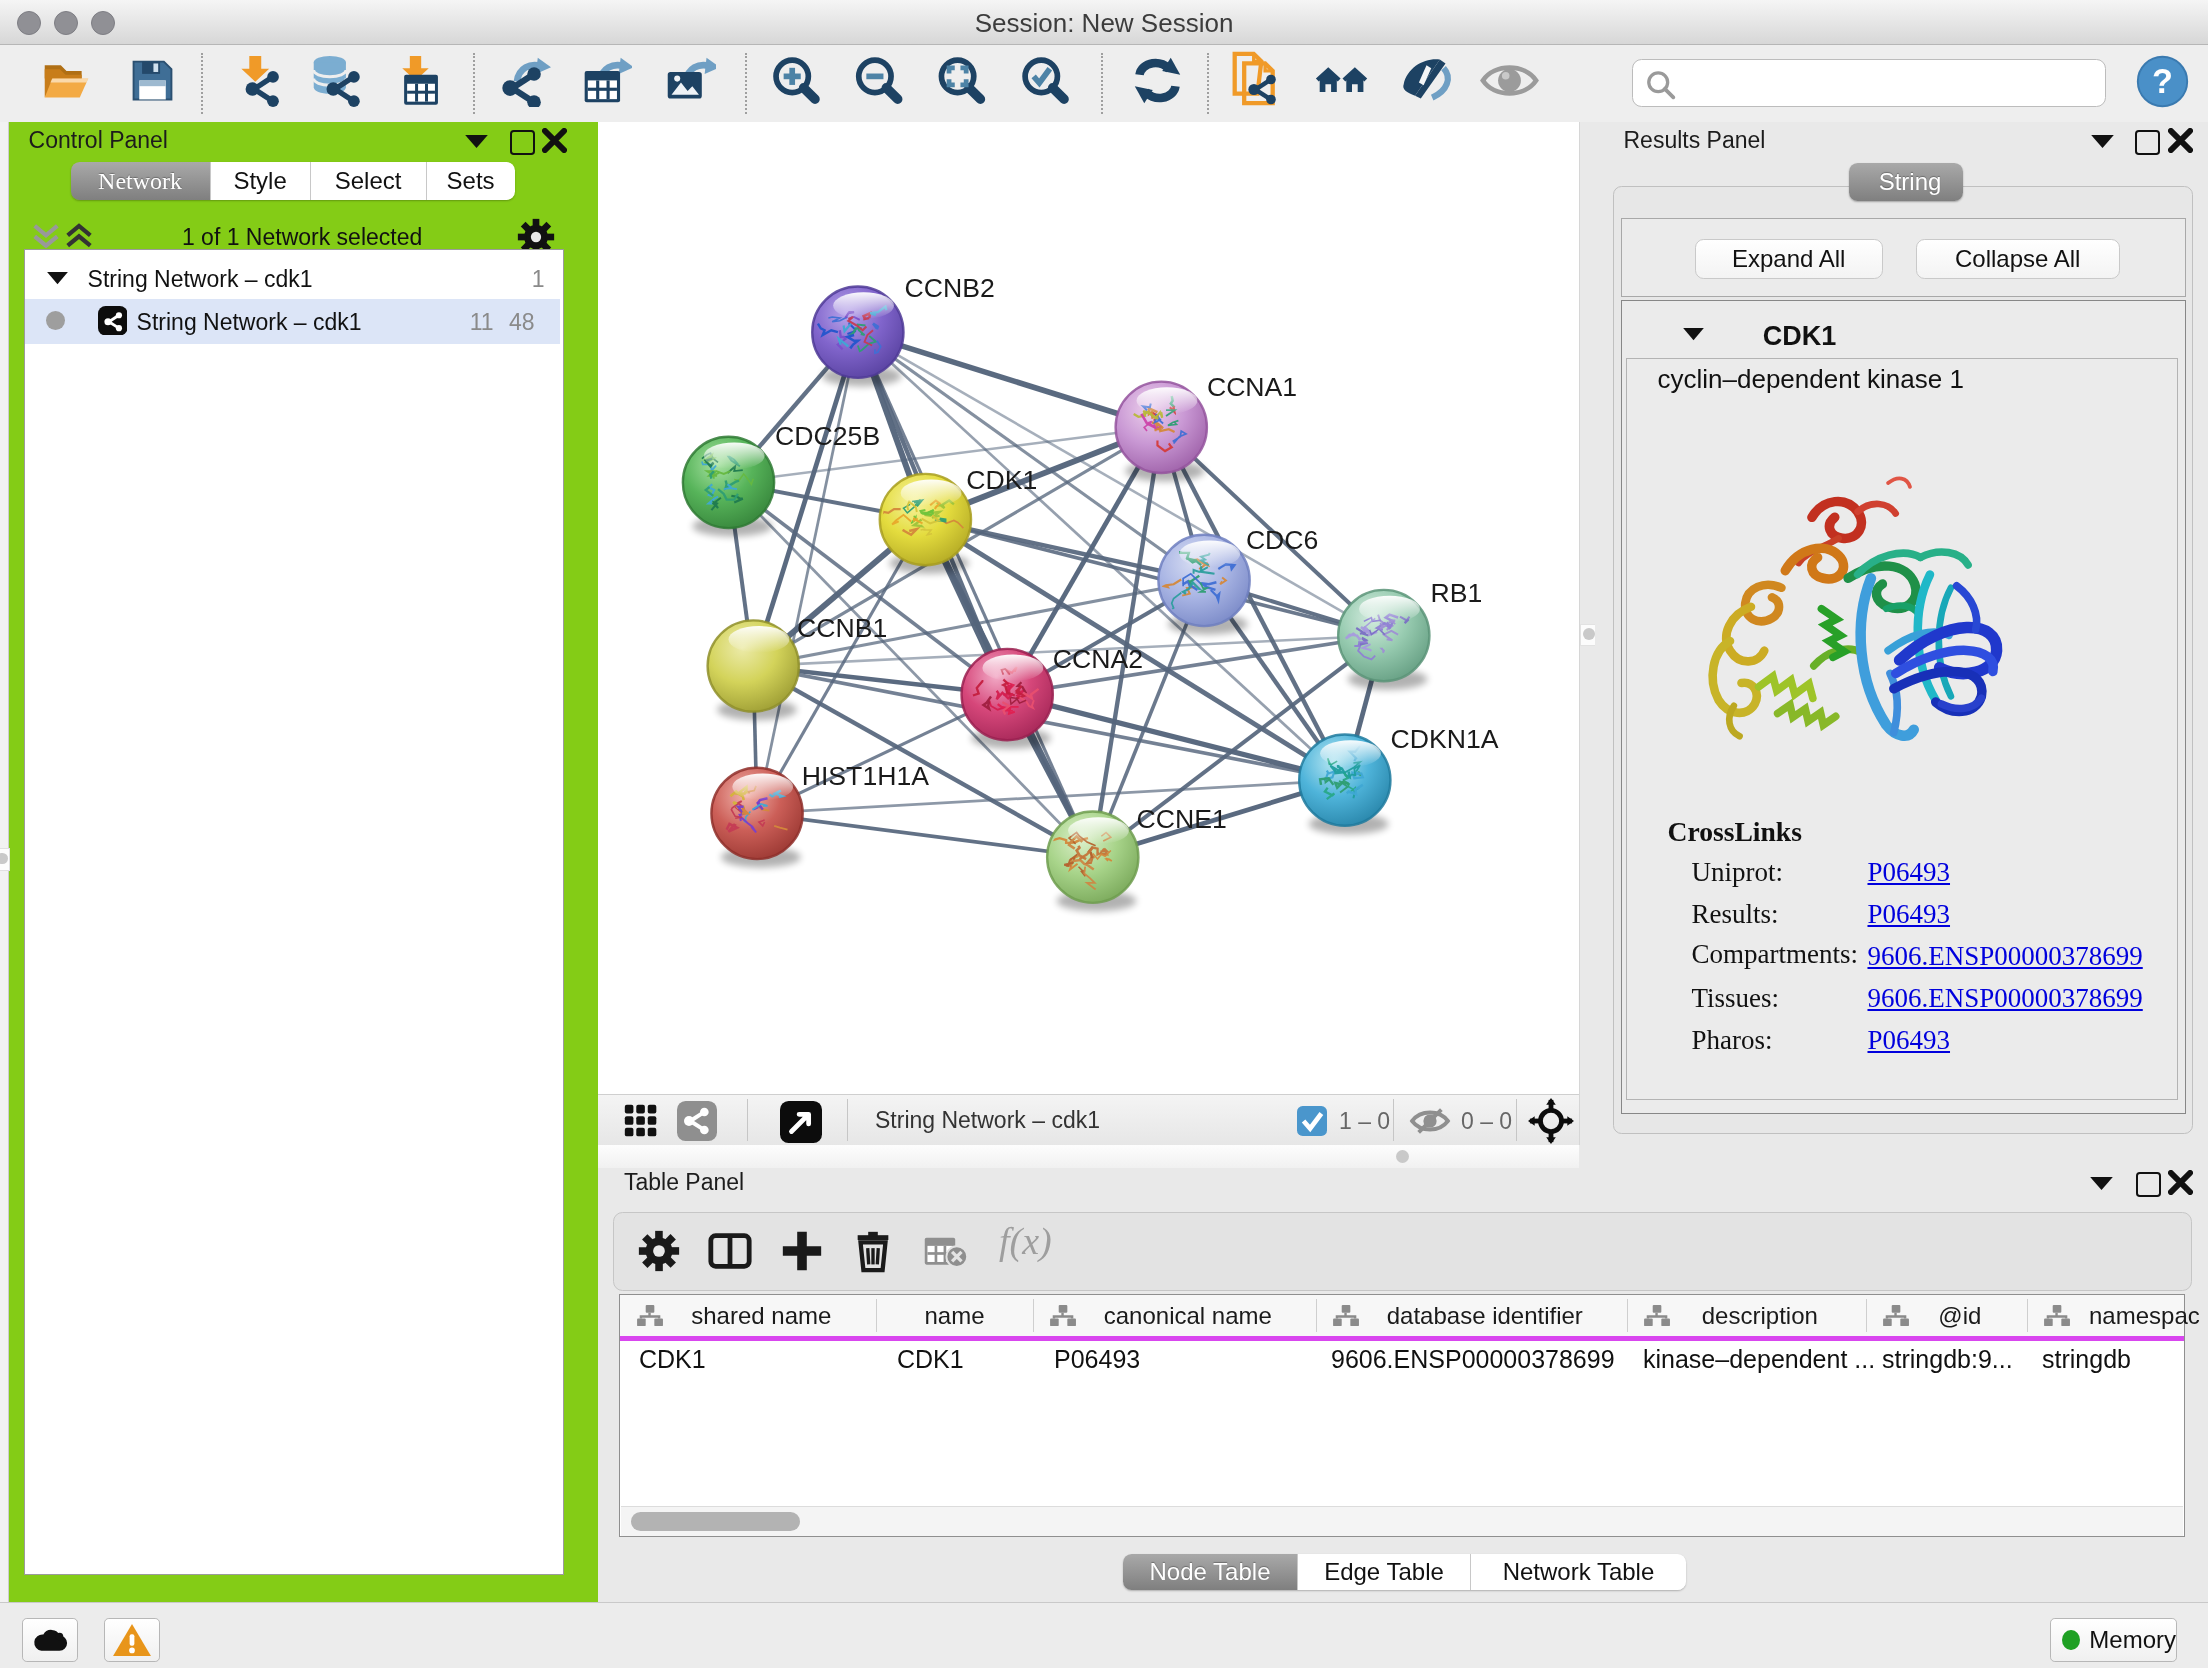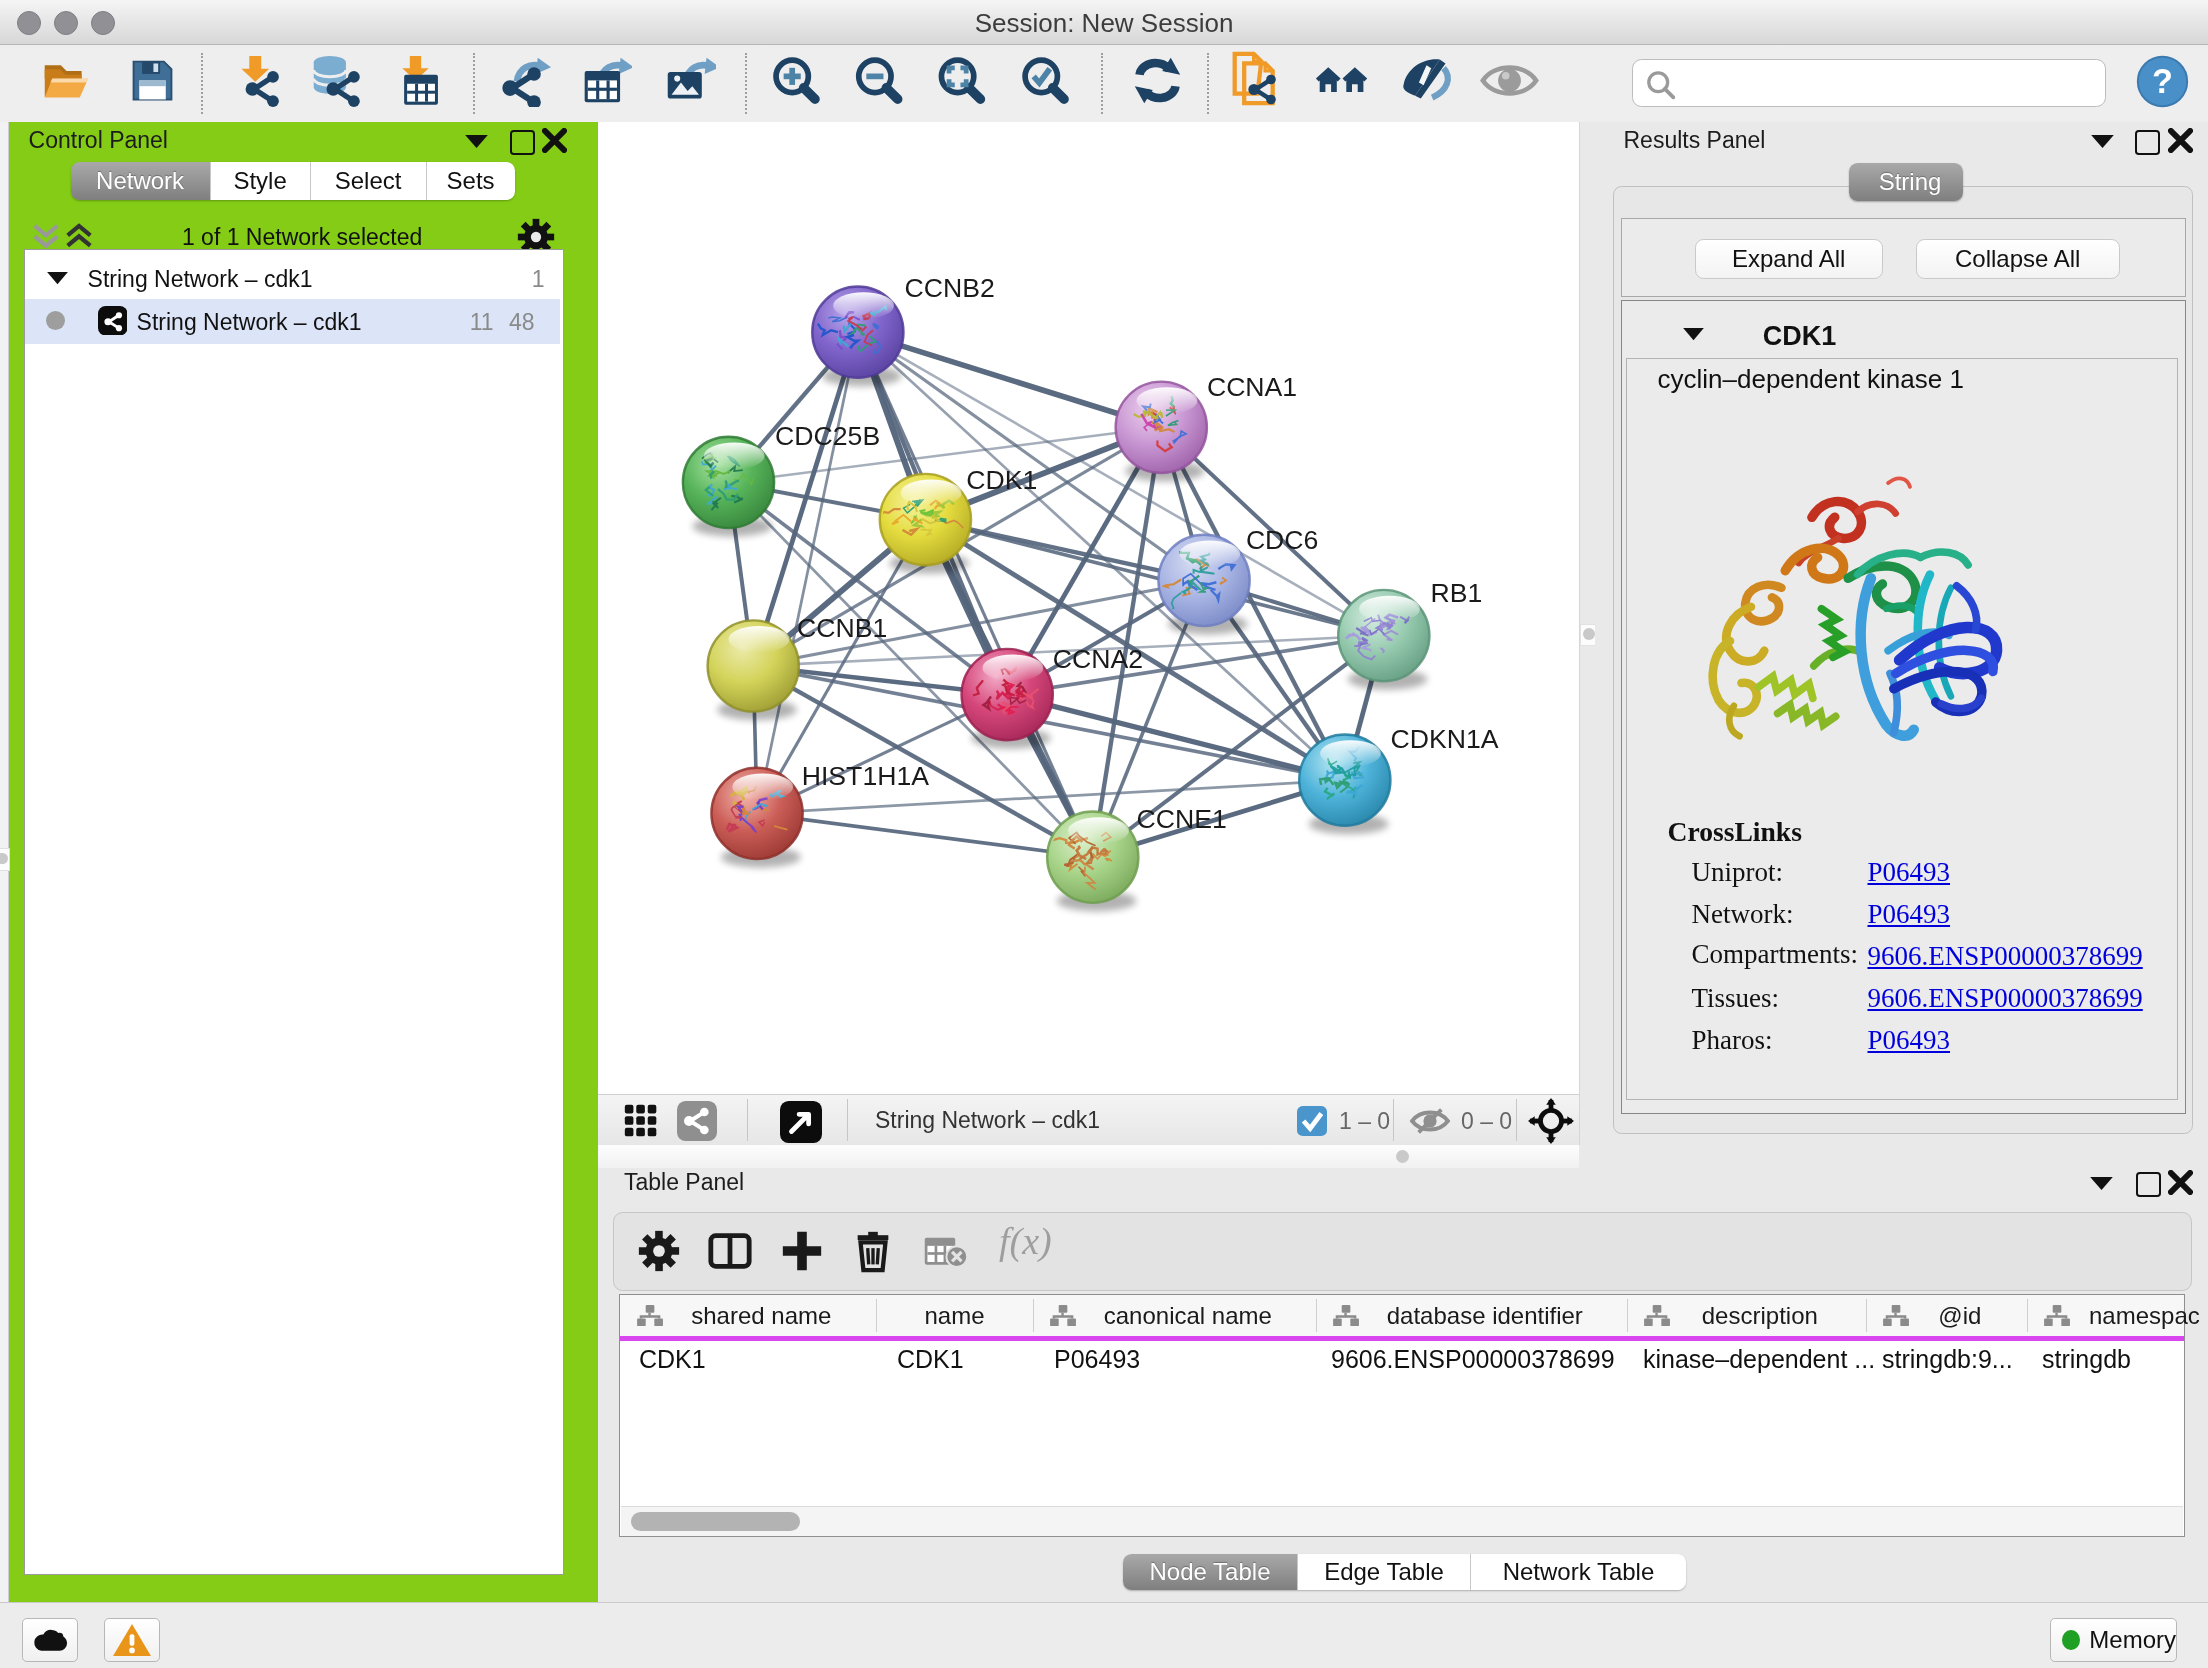--- a/index.html
+++ b/index.html
@@ -246,21 +246,21 @@
 <div id="cpanel" class="abs">
     <div class="panel-title abs" style="left:21px;top:4.8px;">Control Panel</div>
     <svg style="position:absolute;left:456px;top:10.5px;" width="25" height="17" viewBox="0 0 26 18">
       <path d="M1,2 h24 l-12,14 z" fill="#111"></path>
     </svg>
     <div class="sqico abs" style="left:502px;top:7.6px;"></div>
     <svg style="position:absolute;left:534px;top:5.7px;" width="25" height="25" viewBox="0 0 26 26">
       <path d="M3,3 L23,23 M23,3 L3,23" stroke="#111" stroke-width="6" stroke-linecap="round"></path>
     </svg>
     <div class="seg abs" style="left:63px;top:40px;height:38px;">
-      <div class="tab sel" style="width:139px;">Network</div>
+      <div class="tab sel" style="width:139px;font-family:Liberation Serif, serif;">Network</div>
       <div class="tab" style="width:99px;">Style</div>
       <div class="tab" style="width:115px;">Select</div>
       <div class="tab" style="width:88px;">Sets</div>
     </div>
     <svg style="position:absolute;left:22px;top:101px;" width="32" height="28.5" viewBox="0 0 34 30">
       <g fill="none" stroke="#999" stroke-width="4.5">
         <path d="M5,3 l12,10 12,-10"></path>
         <path d="M5,14 l12,10 12,-10"></path>
       </g>
     </svg>
@@ -820,21 +820,21 @@
 <path d="M240,206 C290,160 344,164 342,196 C340,220 306,226 282,214" stroke="#2038cc" stroke-width="12"></path>
 <path d="M236,220 C292,184 344,192 338,218" stroke="#2f4fe0" stroke-width="10"></path>
 <path d="M234,236 C286,208 332,214 326,244 C320,264 294,264 278,250" stroke="#1830b8" stroke-width="10"></path>
 <path d="M284,252 C300,260 318,258 326,246" stroke="#2840cc" stroke-width="8"></path>
 <path d="M300,128 C316,140 324,158 320,174" stroke="#2848d4" stroke-width="8"></path>
 </g>
           </svg>
           <div class="abs serif" style="left:40px;top:457px;font-size:27.6px;font-weight:bold;color:#111;">CrossLinks</div>
           <div class="abs rlabel" style="left:64px;top:498px;">Uniprot:</div>
           <div class="abs rlink" style="left:240px;top:498px;">P06493</div>
-          <div class="abs rlabel" style="left:64px;top:540px;">Network:</div>
+          <div class="abs rlabel" style="left:64px;top:540px;">Results:</div>
           <div class="abs rlink" style="left:240px;top:540px;">P06493</div>
           <div class="abs rlabel" style="left:64px;top:580px;">Compartments:</div>
           <div class="abs rlink" style="left:240px;top:582px;">9606.ENSP00000378699</div>
           <div class="abs rlabel" style="left:64px;top:624px;">Tissues:</div>
           <div class="abs rlink" style="left:240px;top:624px;">9606.ENSP00000378699</div>
           <div class="abs rlabel" style="left:64px;top:666px;">Pharos:</div>
           <div class="abs rlink" style="left:240px;top:666px;">P06493</div>
         </div>
       </div>
     </div>

